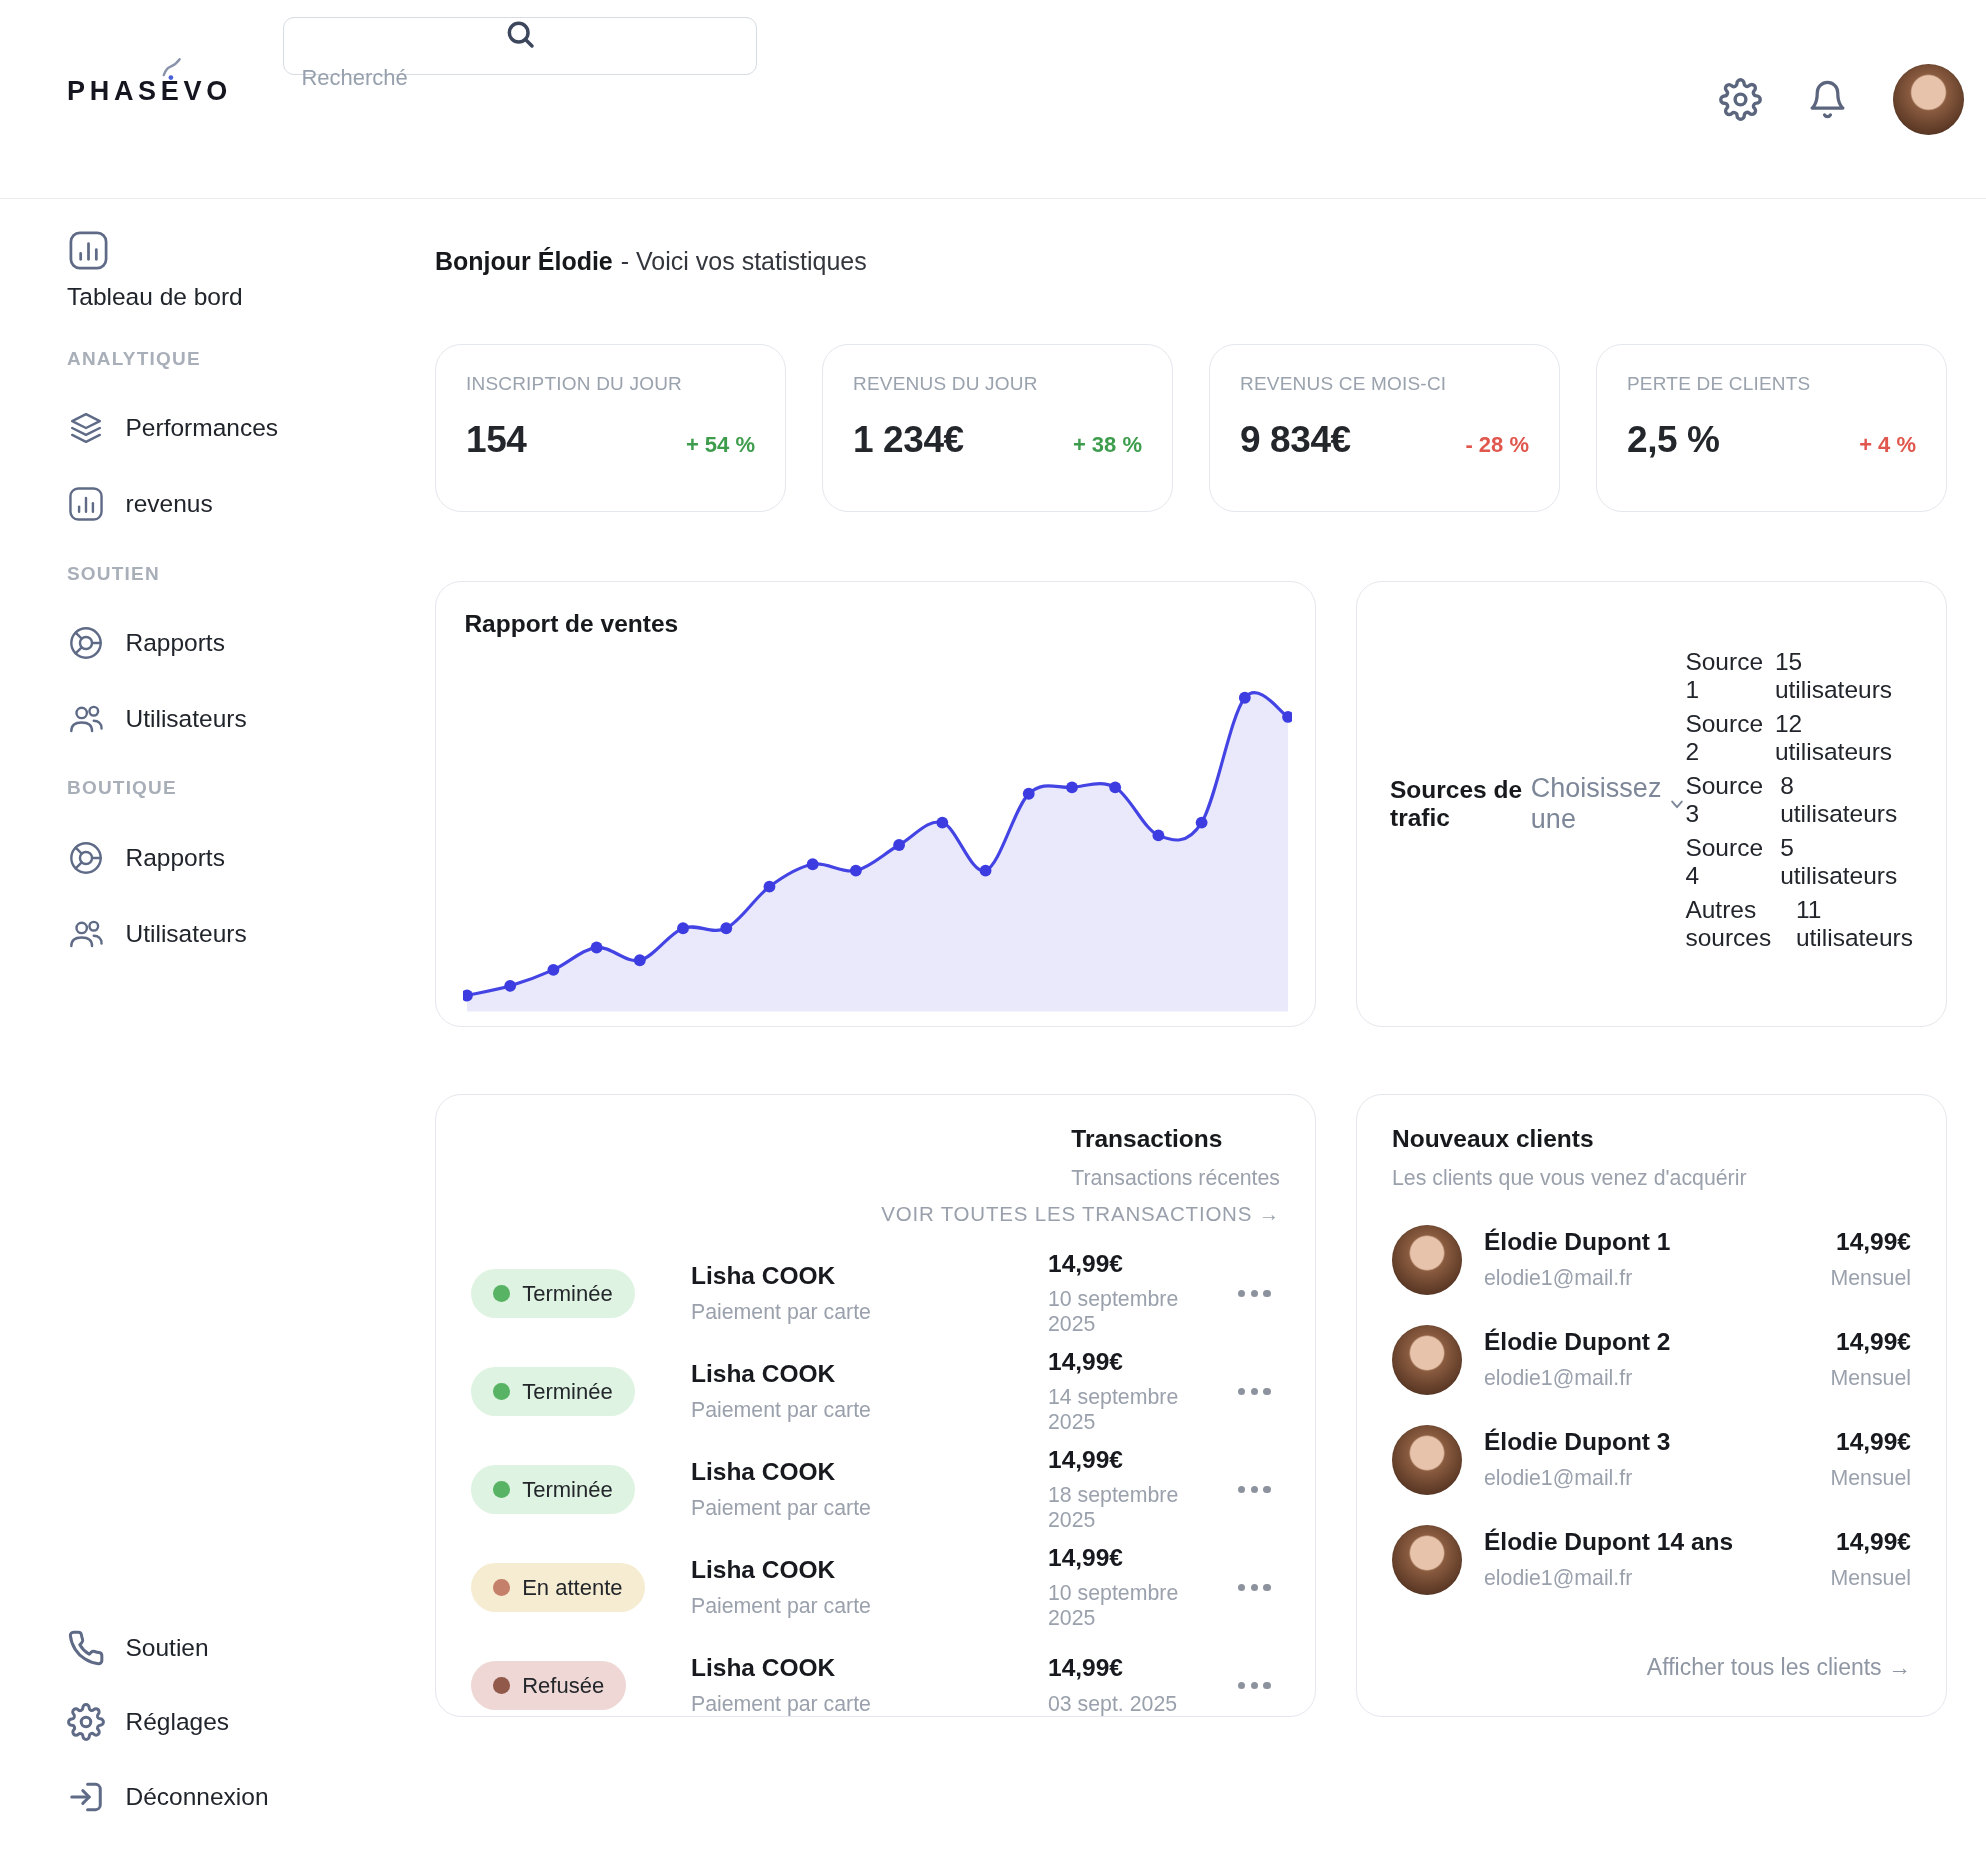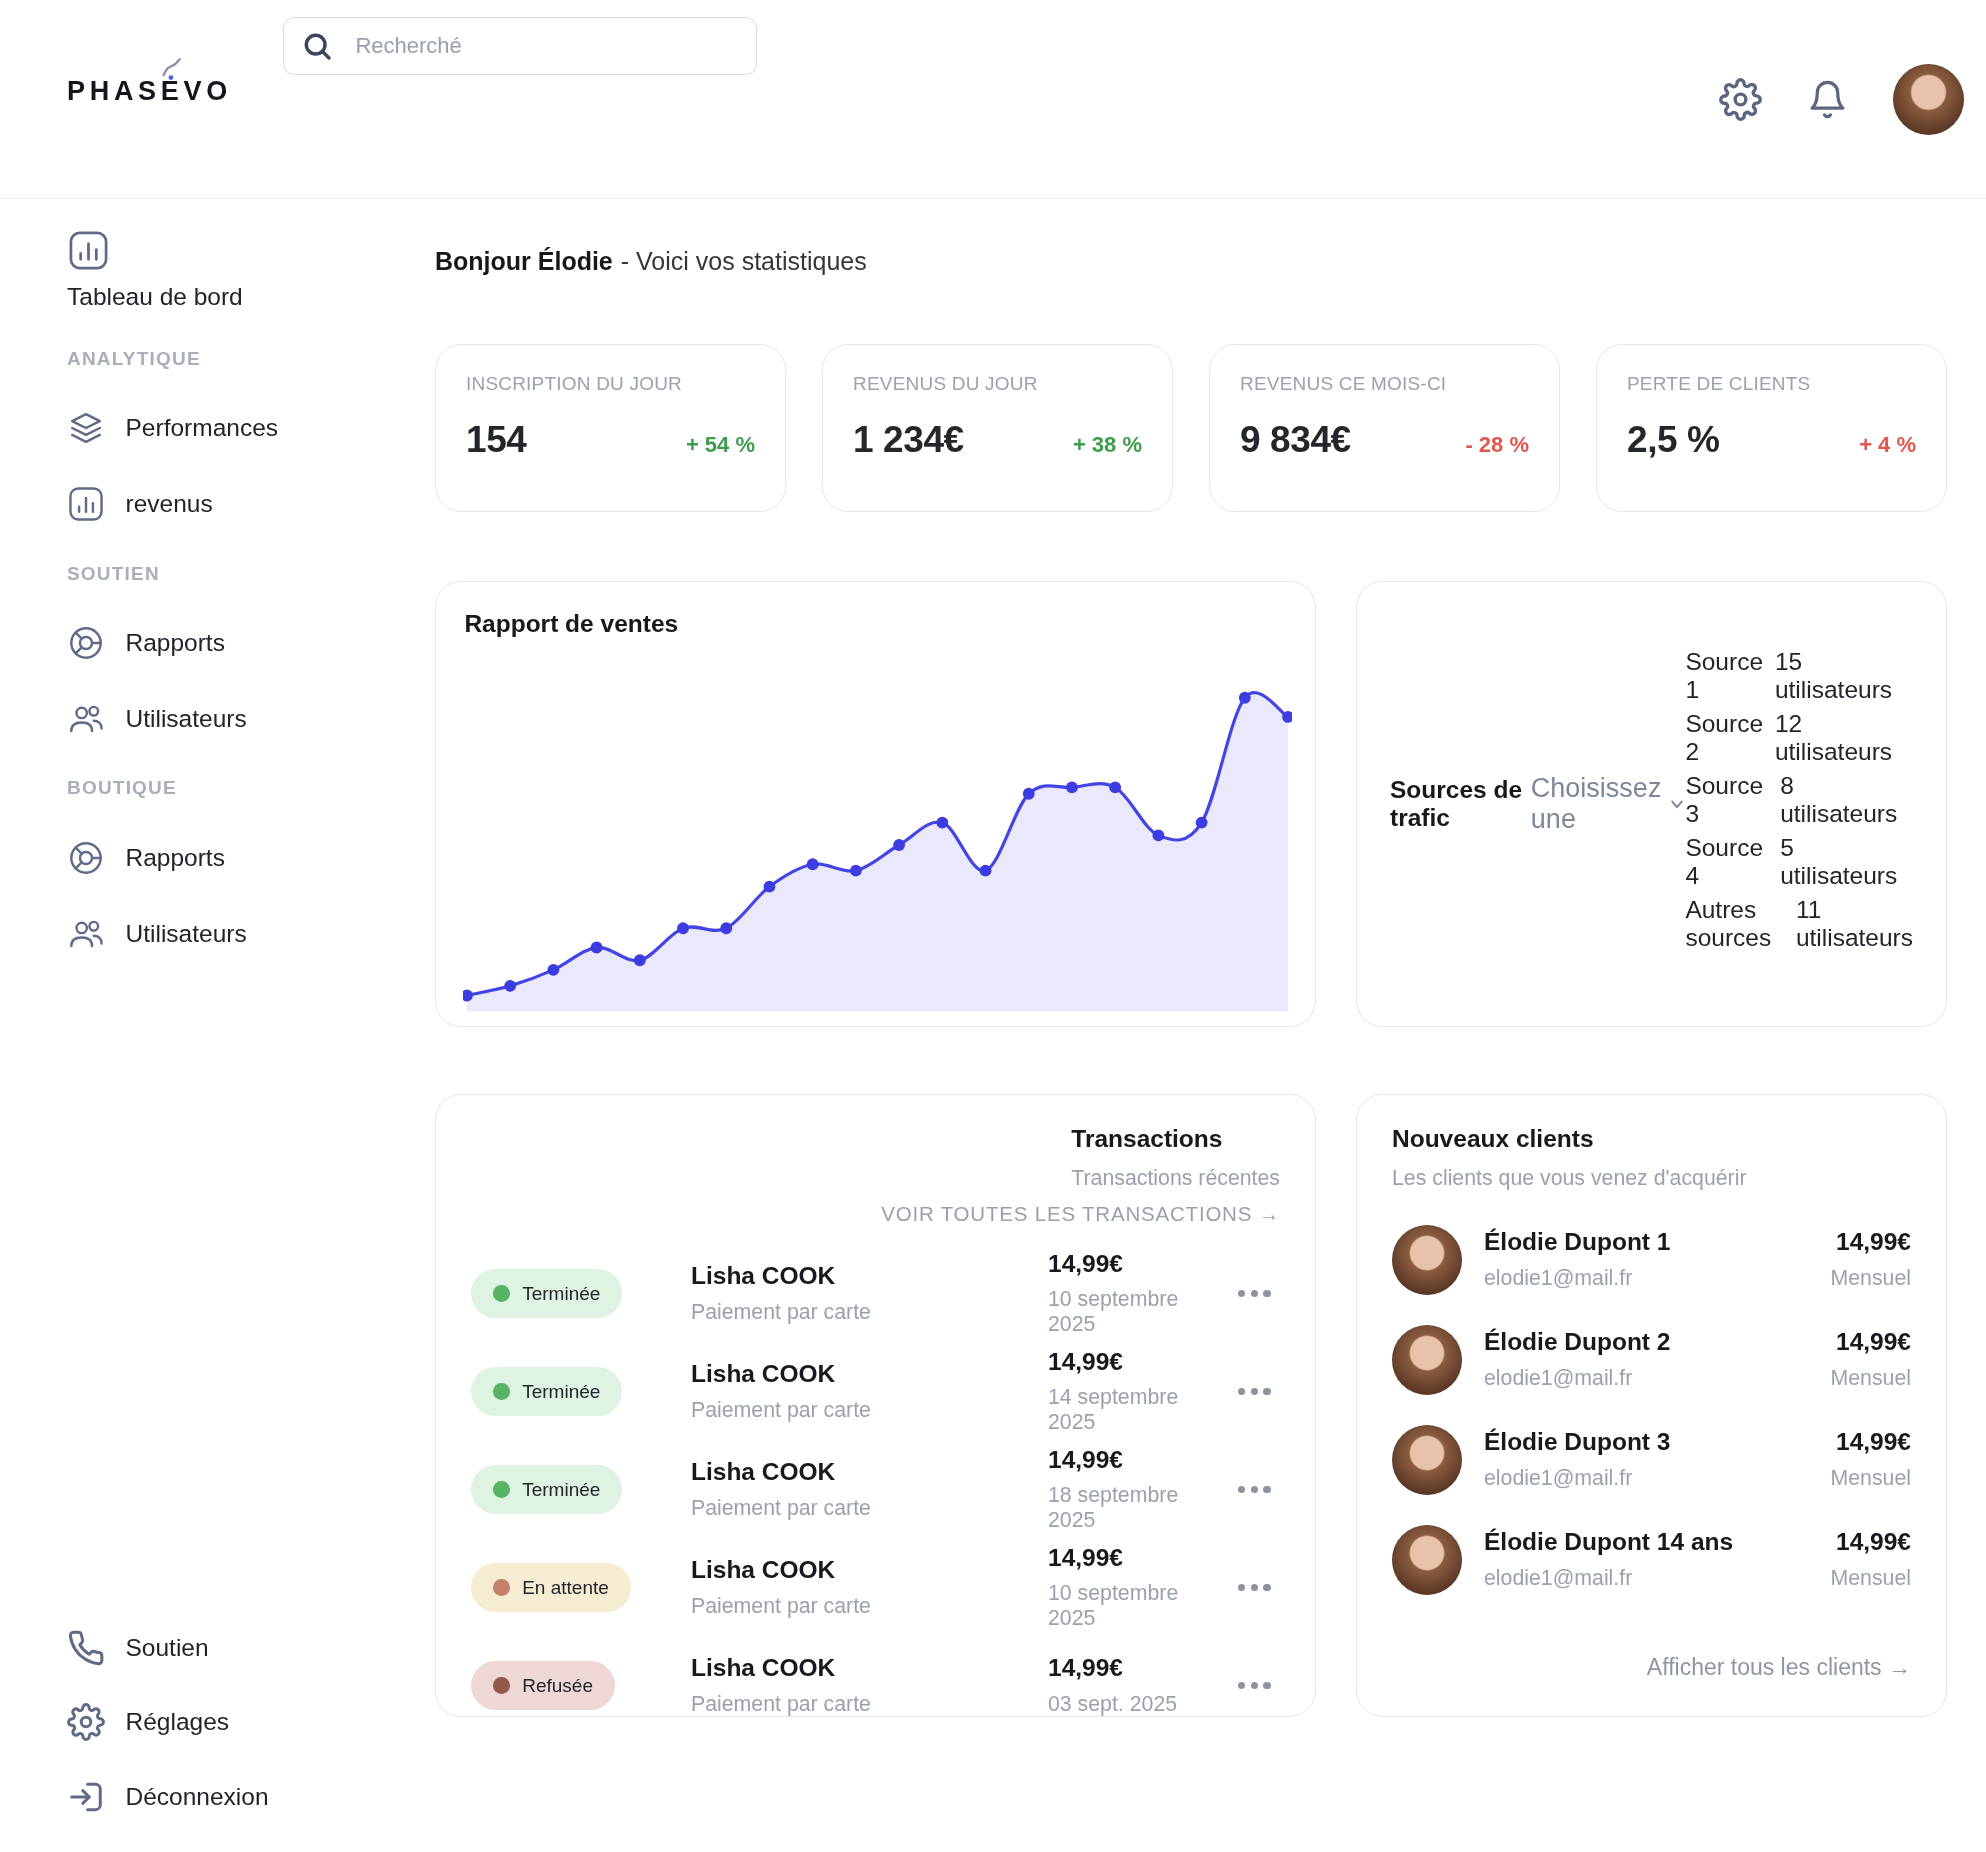--- a/index.html
+++ b/index.html
@@ -6,21 +6,21 @@
   body{
     width:1986px;height:1852px;position:relative;background:#ffffff;
     font-family:"Liberation Sans","DejaVu Sans",sans-serif;color:#1d2127;
     overflow:hidden;
   }
   
   .topbar{position:absolute;top:0;left:0;right:0;height:198px;background:#fff;border-bottom:1.6px solid #ebedf0;}
   .logo{position:absolute;left:67px;top:76px;font-size:27px;font-weight:700;letter-spacing:4.7px;color:#15151f;}
   .logo-accent{position:absolute;left:92px;top:-20.5px;width:27px;height:24px;}
   .search{position:absolute;left:283px;top:17.4px;width:474px;height:58px;border:1.6px solid #d7dbe2;border-radius:11px;
-    display:flex;align-items:center;padding:0 17.4px;gap:20px;box-sizing:border-box;background:#fff;}
+    display:flex;align-items:center;padding:0 17.4px;gap:14px;box-sizing:border-box;background:#fff;flex-direction:column;}
   .search input{border:none;outline:none;font-size:22px;color:#333;width:100%;background:transparent;
     font-family:"Liberation Sans","DejaVu Sans",sans-serif;}
   .search input::placeholder{color:#97a0ad;}
   .top-icons{position:absolute;top:0;right:22px;height:198px;display:flex;align-items:center;gap:44px;}
   .icon-btn{width:43px;height:43px;display:flex;align-items:center;justify-content:center;cursor:pointer;}
   .avatar{width:71px;height:71px;border-radius:50%;cursor:pointer;
     background:radial-gradient(circle at 50% 40%, #e7c3ab 0%, #e7c3ab 30%, #8a5c40 33%, #5f3b27 70%, #462b1d 100%);
     box-shadow:inset 0 0 0 0.8px rgba(0,0,0,.08);}
   
   .sb-item{position:absolute;left:67px;display:flex;align-items:center;gap:20.5px;font-size:24.5px;color:#20242b;cursor:pointer;white-space:nowrap;}
@@ -54,21 +54,21 @@
   .sources-rows{margin-top:33px;}
   .s-row{display:flex;justify-content:space-between;align-items:center;height:62px;font-size:24.5px;color:#22262c;}
   .bottom-row{position:absolute;left:435px;top:1094px;right:39px;height:623px;display:flex;gap:40px;}
   .tx-card{width:881px;padding:30px 35px;display:flex;flex-direction:column;}
   .tx-head{display:flex;justify-content:space-between;align-items:flex-end;flex-direction:column;}
   .card-sub{font-size:21.3px;color:#9aa1ac;margin-top:12.6px;}
   .tx-link{font-size:20.5px;color:#9aa0ab;letter-spacing:0.8px;margin-top:11px;cursor:pointer;white-space:nowrap;}
   .tx-rows{margin-top:19px;}
   .t-row{display:flex;align-items:center;height:98px;}
   .badge-col{width:220px;flex:0 0 auto;}
-  .badge{display:inline-flex;align-items:center;gap:12.6px;height:49px;padding:0 22px;border-radius:25px;font-size:19px;color:#23262b;}
+  .badge{display:inline-flex;align-items:center;gap:12.6px;height:49px;padding:0 22px;border-radius:25px;font-size:22px;color:#23262b;}
   .badge-dot{width:16.6px;height:16.6px;border-radius:50%;flex:0 0 auto;}
   .badge-success{background:#def3e1;} .badge-success .badge-dot{background:#58b364;}
   .badge-pending{background:#f6ecd1;} .badge-pending .badge-dot{background:#c5806c;}
   .badge-declined{background:#eed7d4;} .badge-declined .badge-dot{background:#91594a;}
   .t-name{width:357px;} .t-amount{flex:1;}
   .t-primary{font-size:24.5px;font-weight:700;color:#17191e;}
   .t-secondary{font-size:21.3px;color:#9aa1ac;margin-top:9.5px;}
   .more{display:flex;gap:5.5px;padding:9.5px;cursor:pointer;}
   .more i{width:7.1px;height:7.1px;border-radius:50%;background:#8d939e;display:block;}
   .clients-card{flex:1;padding:30px 35px;display:flex;flex-direction:column;}

